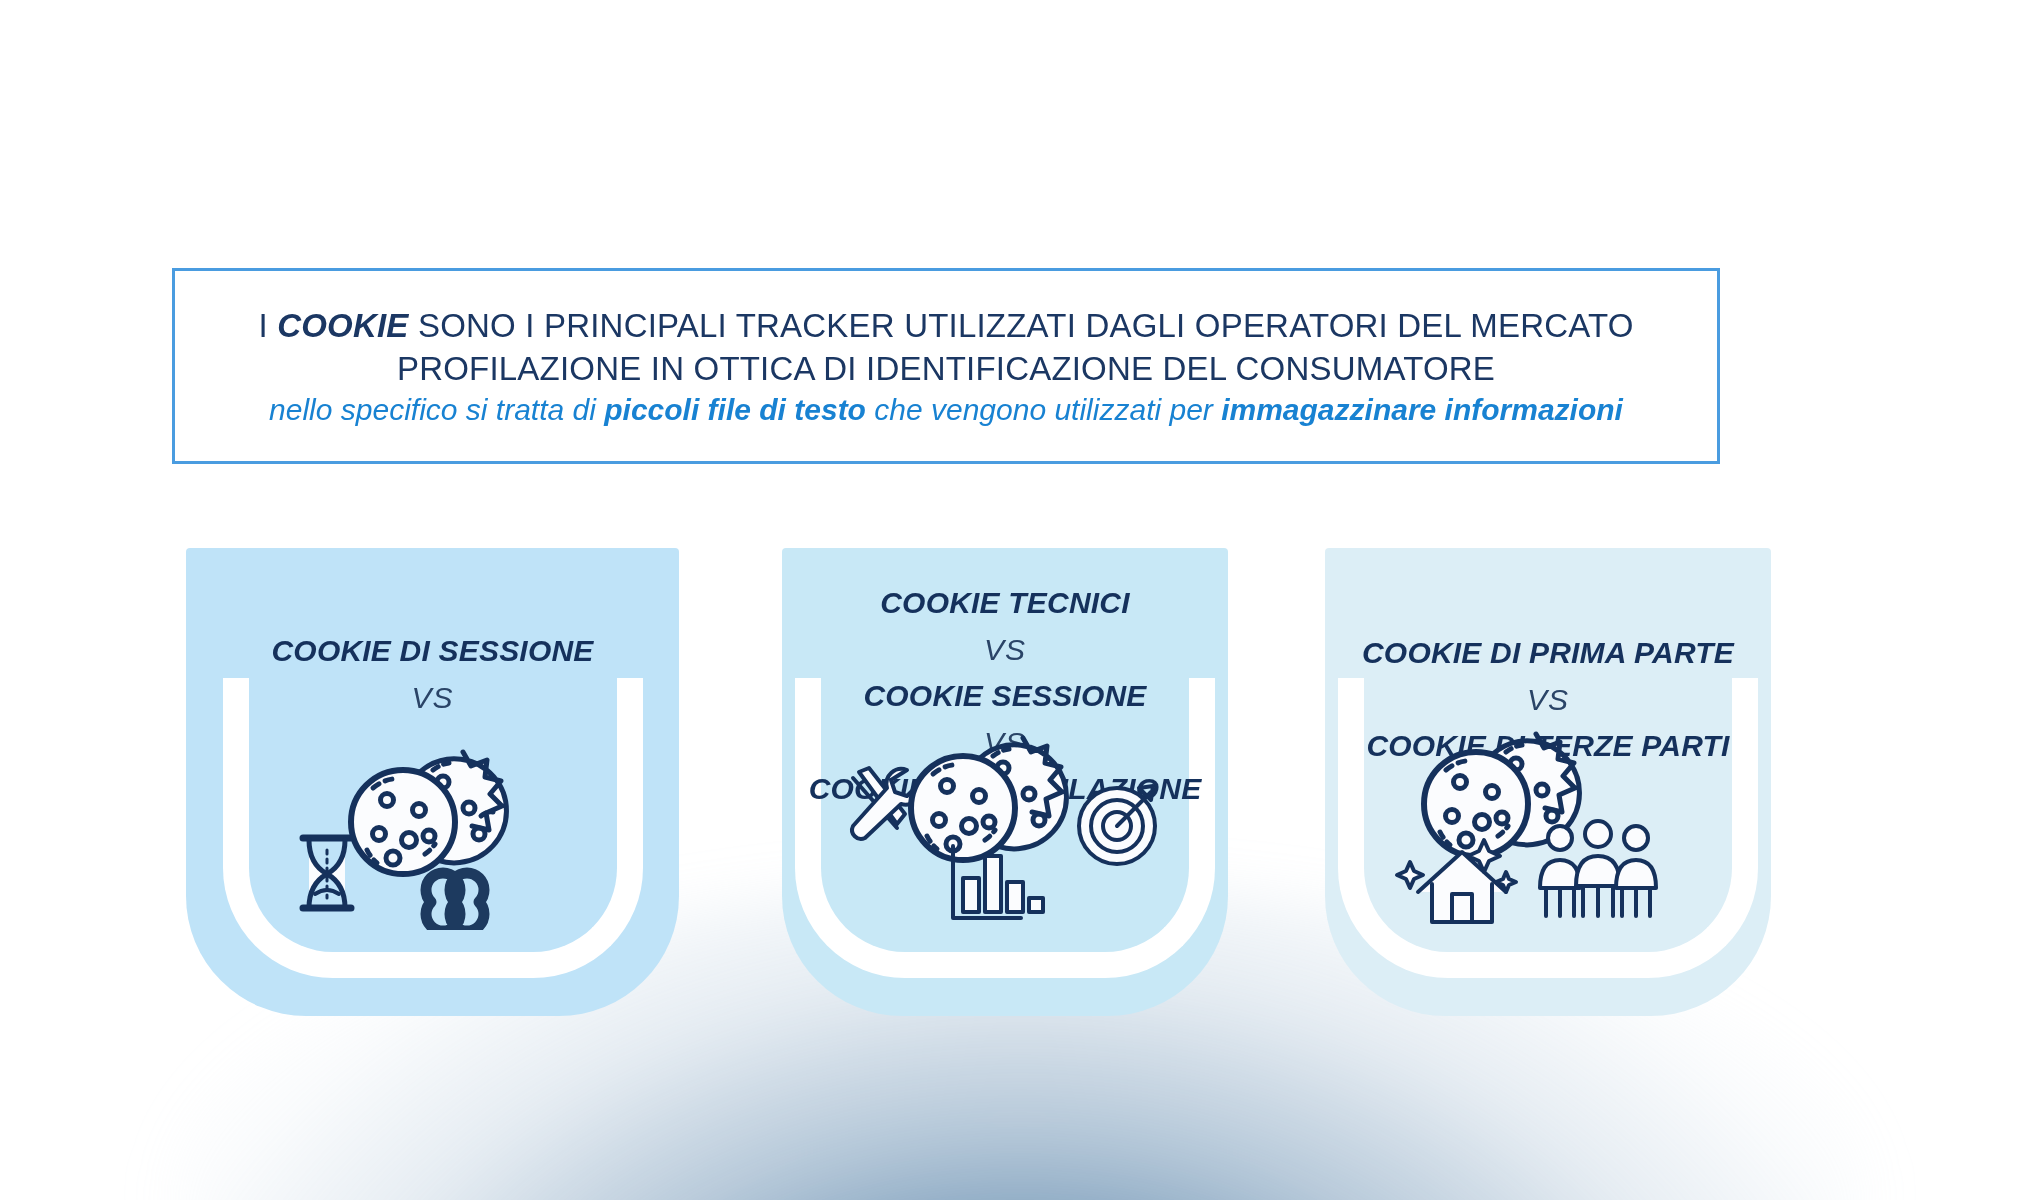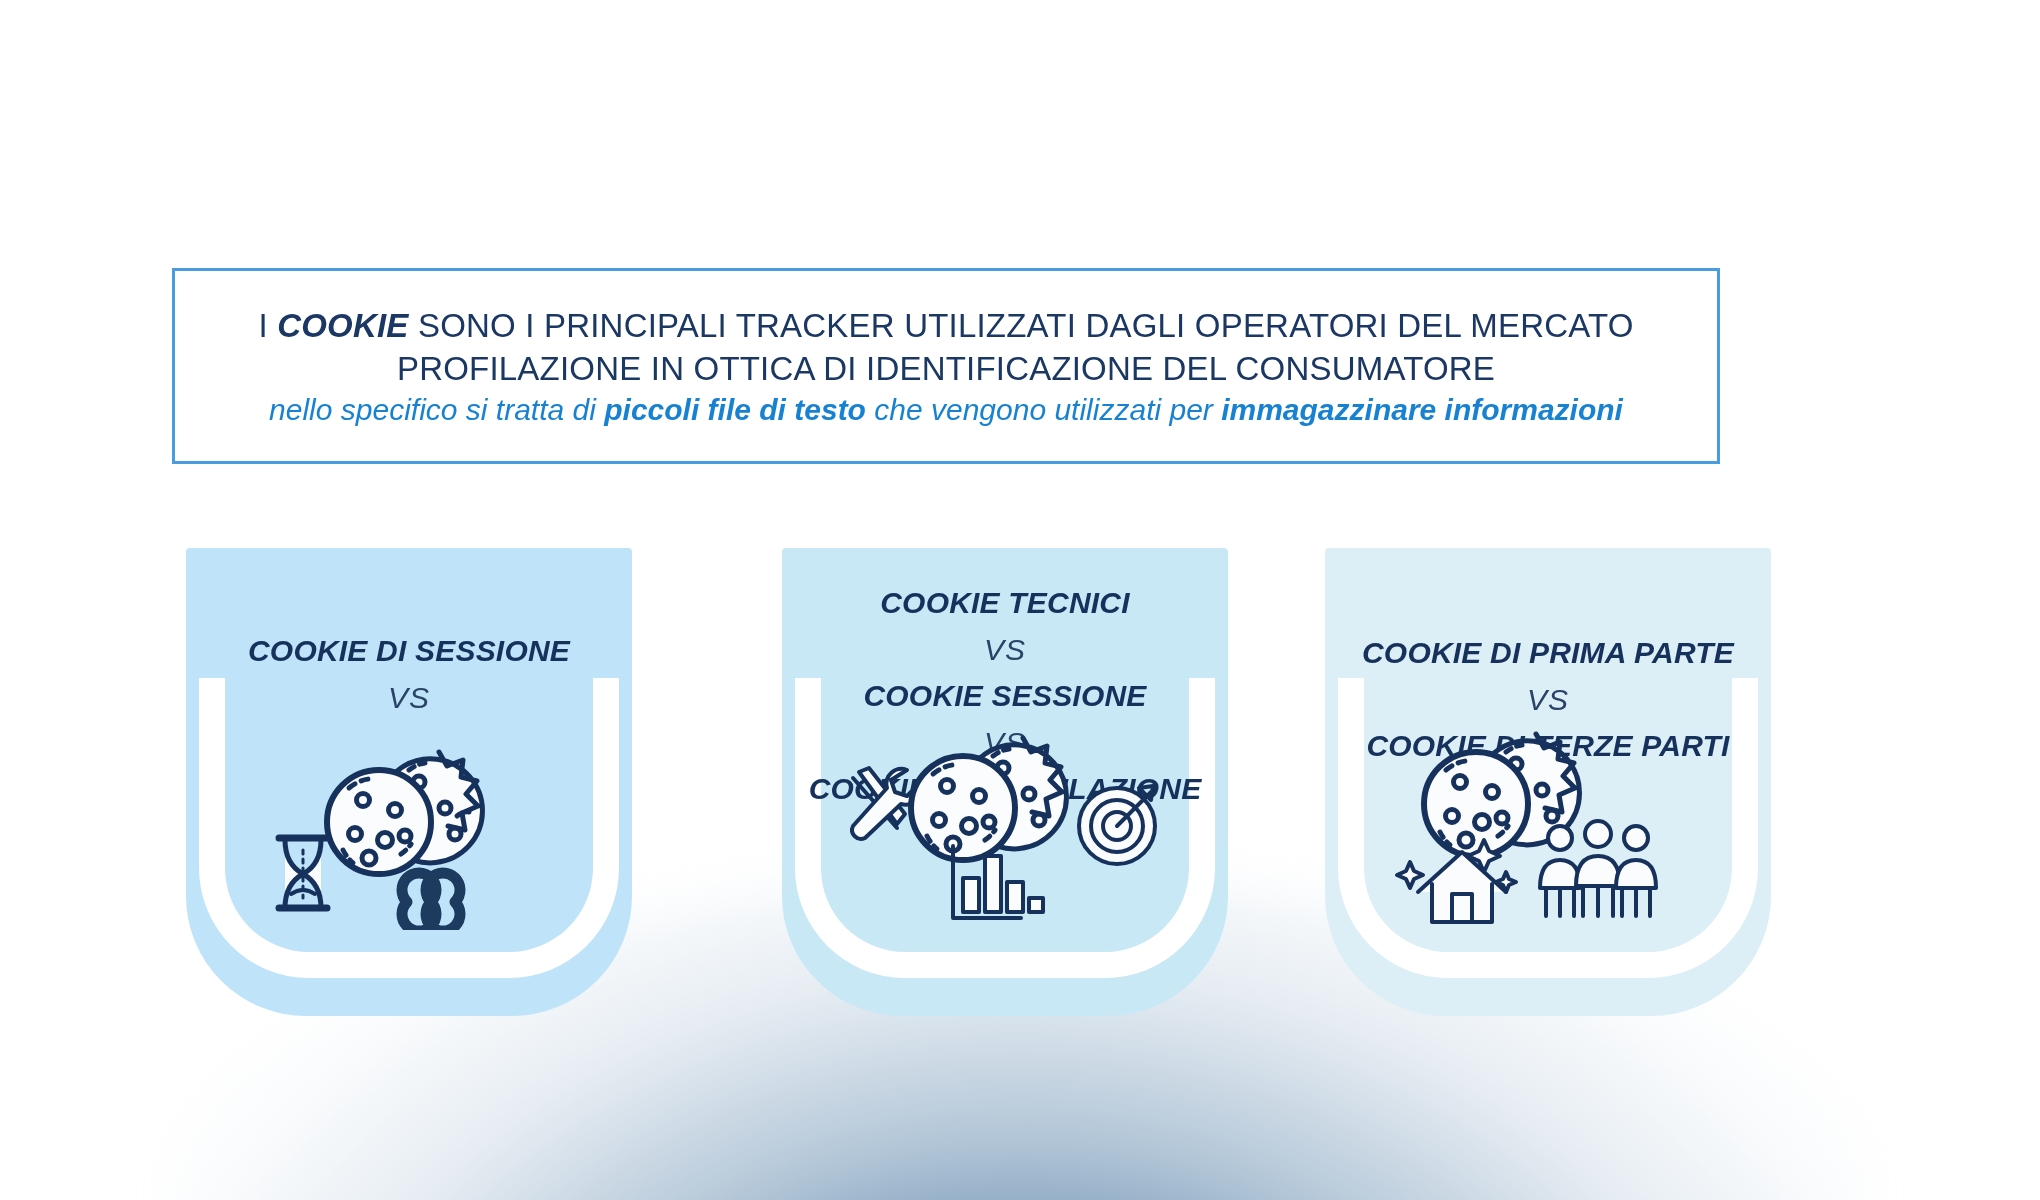--- a/index.html
+++ b/index.html
@@ -155,21 +155,21 @@
     <span>I </span><b>COOKIE</b><span> SONO I PRINCIPALI TRACKER UTILIZZATI DAGLI OPERATORI DEL MERCATO</span>
   </div>
   <div class="headline">PROFILAZIONE IN OTTICA DI IDENTIFICAZIONE DEL CONSUMATORE</div>
   <div class="subline">
     <span>nello specifico si tratta di </span><b>piccoli file di testo</b><span> che vengono utilizzati per </span><b>immagazzinare informazioni</b>
   </div>
 </div>
 
 <div id="cards">
 
-  <div class="card" id="card-1" style="background: rgb(191, 227, 248);">
+  <div class="card" id="card-1" style="background: rgb(191, 227, 248); padding-left: 47px;">
     <div class="card-inner-arc"></div>
     <div class="card-title">
       <span>COOKIE DI SESSIONE</span>
       <span class="vs">VS</span>
     </div>
     <div class="card-icons">
       <svg width="300" height="200" viewBox="0 0 300 200">
         <g fill="none" stroke="#15315c" stroke-width="5" stroke-linecap="round" stroke-linejoin="round">
 
           <g>

